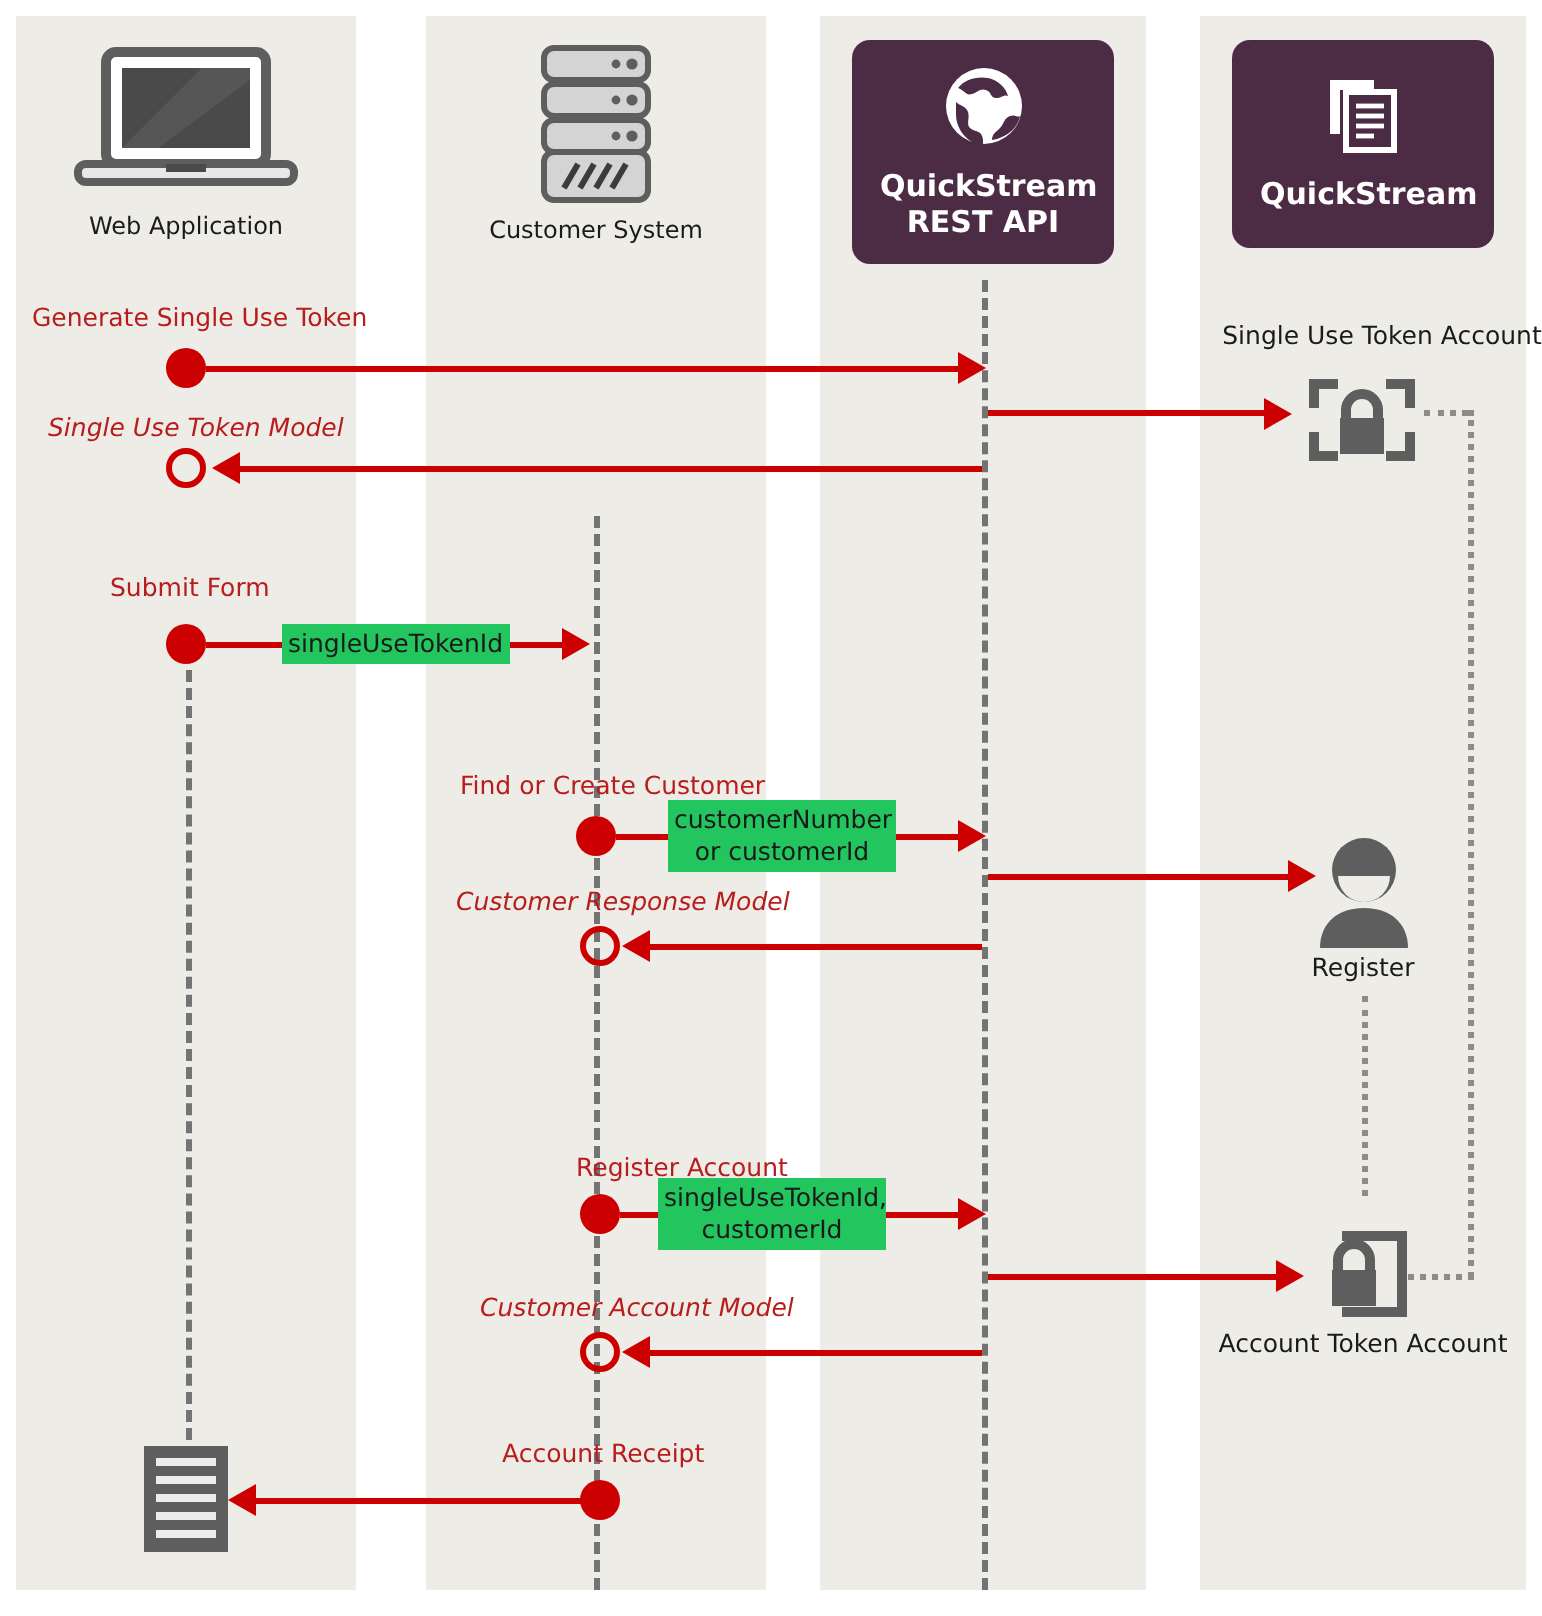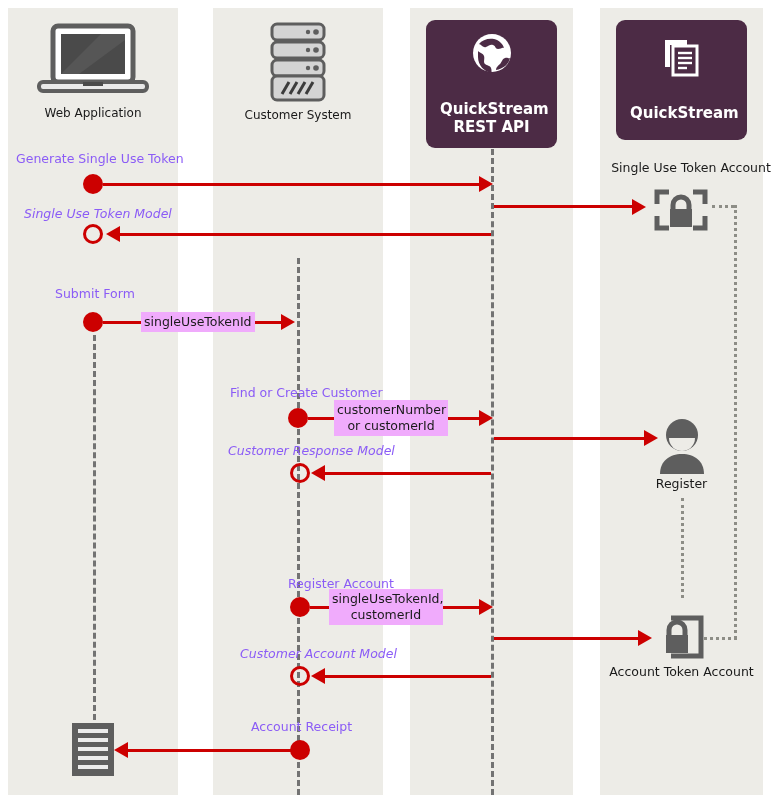--- a/index.html
+++ b/index.html
@@ -42,21 +42,21 @@
     background:#4c2b45;
     border-radius:9px;
     color:#ffffff;
     font-size:15px;
     font-weight:bold;
     line-height:18px;
     padding:12px 14px 12px;
     display:inline-block;
     text-align:center;
   }
-  .badge .badge-label{display:block;margin-top:22px;white-space:pre-line;}
+  .badge .badge-label{display:block;margin-top:6px;white-space:pre-line;}
 
   
   .lifeline{
     position:absolute;
     width:0;
     border-left:3px dashed #737373;
     z-index:1;
   }
   .dotline{
     position:absolute;
@@ -97,30 +97,30 @@
     background:transparent;
     border:3px solid #cc0000;
     box-sizing:border-box;
     z-index:3;
   }
 
   
   .msg-label{
     position:absolute;
     font-size:12.5px;
-    color:#8b5cf6;
+    color:#b91c1c;
     white-space:nowrap;
     z-index:3;
   }
   .msg-label.italic{ font-style:italic; }
   .param-label{
     position:absolute;
     font-size:12.5px;
     color:#1a1a1a;
-    background:#f0abfc;
+    background:#22c55e;
     text-align:center;
     line-height:16px;
     padding:2px 3px;
     white-space:pre-line;
     z-index:4;
   }
   .node-caption{
     position:absolute;
     font-size:12.5px;
     color:#1a1a1a;

